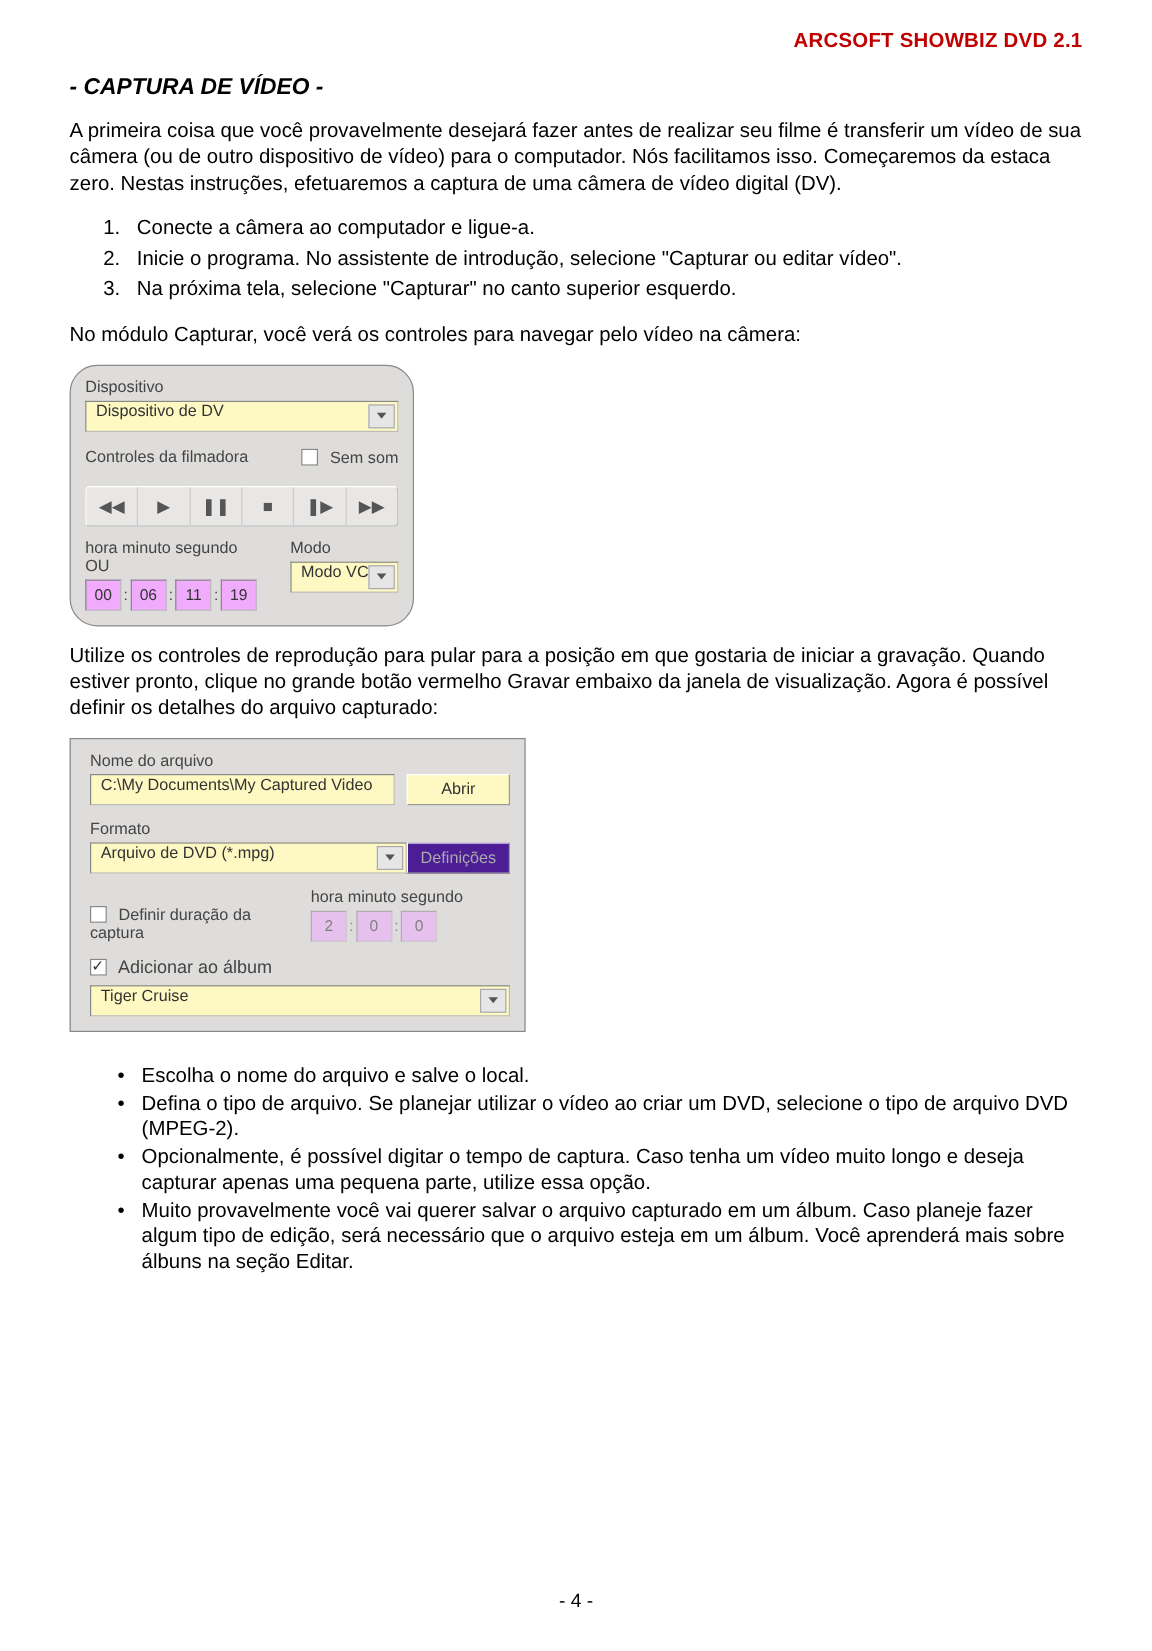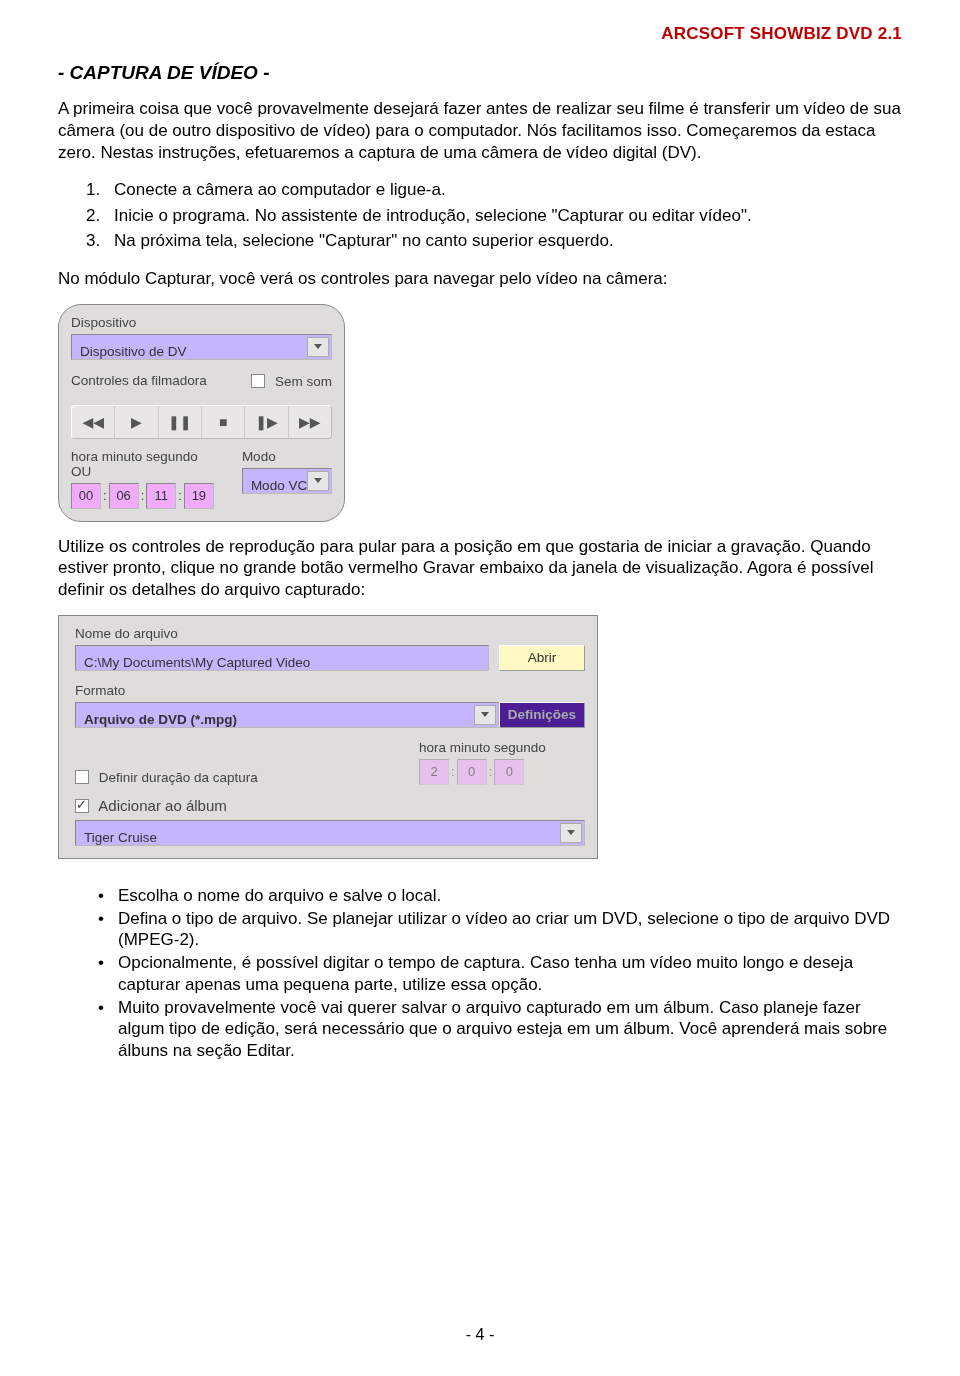--- a/index.html
+++ b/index.html
@@ -38,31 +38,31 @@
   .ul .li { display: flex; gap: 10px; margin-bottom: 1px; }
   .ul .bul { min-width: 10px; }
   .panel {
     background: #dedddc;
     border: 1px solid #888;
     display: inline-block;
     padding: 10px 12px 12px 12px;
     margin-bottom: 14px;
   }
   .panel1 { width: 287px; border-radius: 23px; }
-  .panel2 { width: 540px; padding-left: 16px; }
+  .panel2 { width: 380px; padding-left: 16px; }
   .lbl { font-size: 13.5px; color: #444; margin-bottom: 4px; }
   .lbl-row { display: flex; align-items: center; justify-content: space-between; font-size: 13.5px; color: #444; margin-bottom: 16px; }
   .field {
-    background: #c4b5fd;
+    background: #fef9c3;
     border: 1px solid #bbb;
     border-top-color: #888;
     border-left-color: #888;
     height: 26px;
     display: flex;
-    align-items: flex-end;
+    align-items: flex-start;
     padding: 0 8px;
     font-size: 13.5px;
     color: #333;
     position: relative;
   }
   .dd-btn {
     position: absolute; right: 2px; top: 2px; width: 22px; height: 20px;
     background: #e6e6e6; border: 1px solid #aaa;
     display: flex; align-items: center; justify-content: center;
   }
@@ -205,21 +205,21 @@
 <div class="panel panel2">
   <div class="lbl">Nome do arquivo</div>
   <div class="row" style="gap:10px;">
     <div class="field" style="flex:1;">
       <span>C:\My Documents\My Captured Video</span>
     </div>
     <div class="btn" style="width:86px;">Abrir</div>
   </div>
   <div class="sp12"></div>
   <div class="lbl">Formato</div>
-  <div class="row" style="gap:0;font-weight:bold;">
+  <div class="row" style="gap:0;">
     <div class="field" style="flex:1;">
       <span>Arquivo de DVD (*.mpg)</span>
       <span class="dd-btn">
           <span class="caret-down"></span>
         </span>
     </div>
     <div class="btn disabled" style="width:86px;">Definições</div>
   </div>
   <div class="sp12"></div>
   <div class="row" style="align-items:flex-end; gap:20px;">

